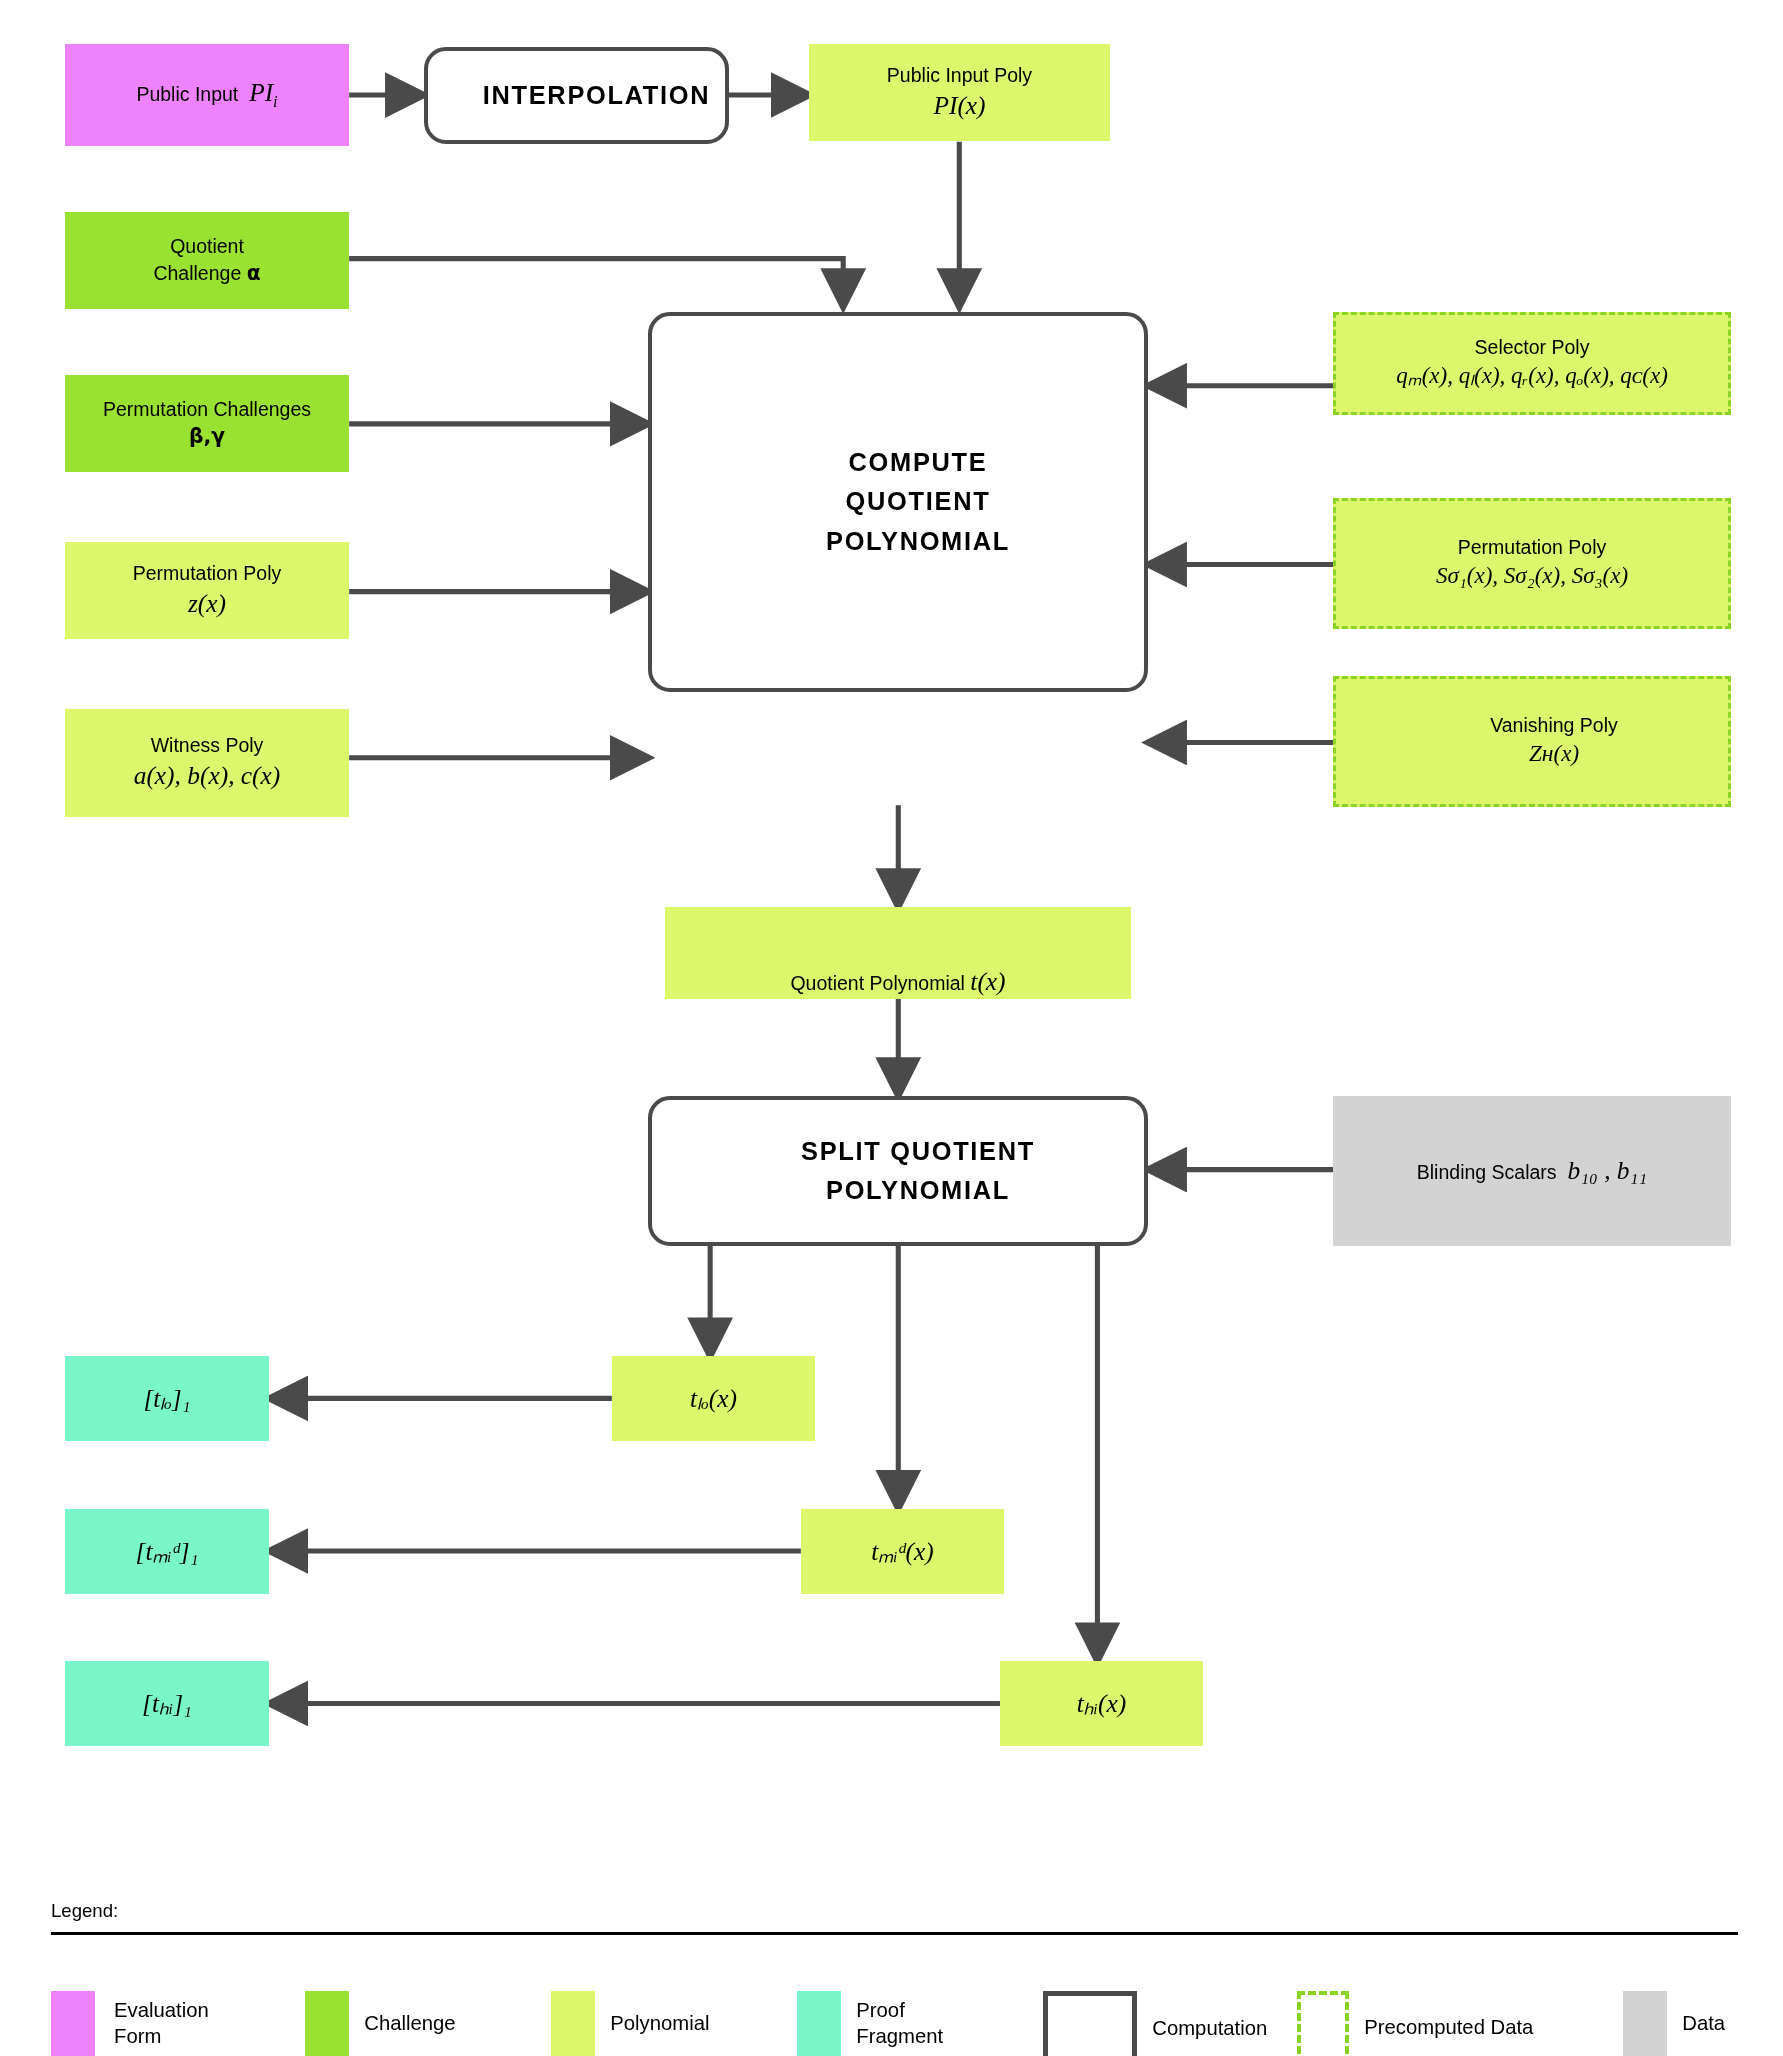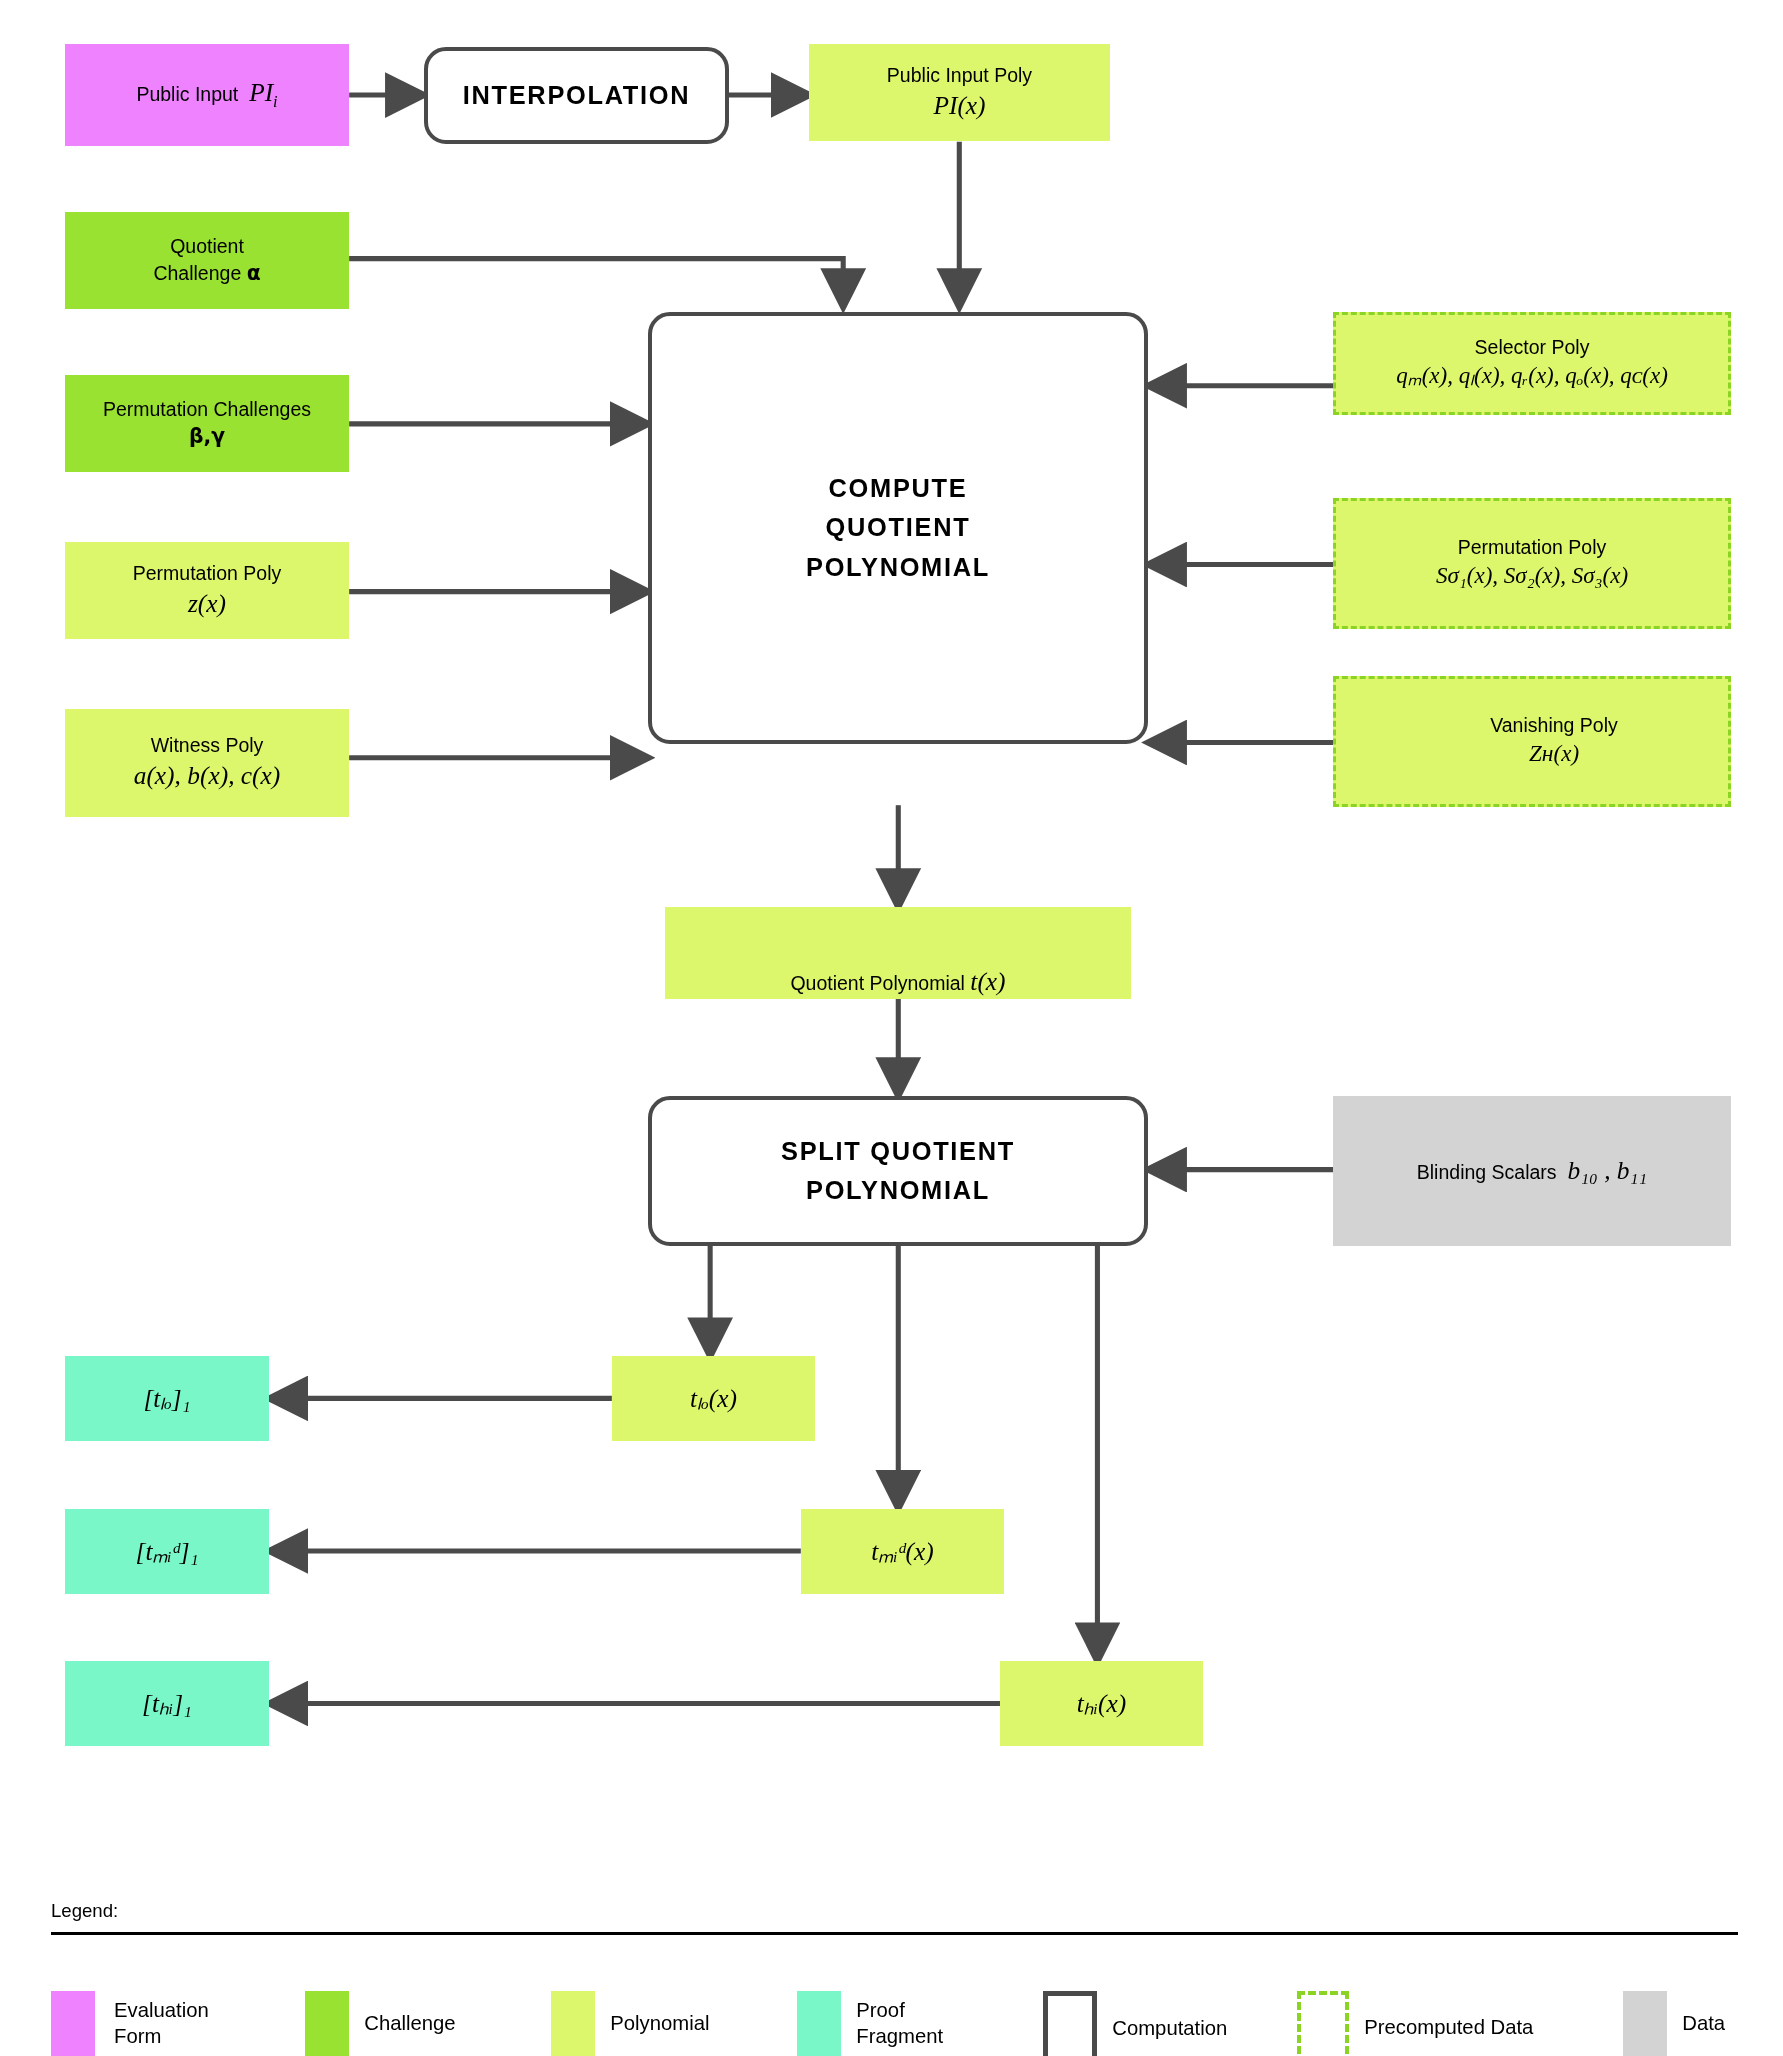--- a/index.html
+++ b/index.html
@@ -47,20 +47,21 @@
   .proof-frag  { background: #79f7c8; }
   .data-grey   { background: #d3d3d3; }
   .precomputed {
     background: #ddf76c;
     border: 3.4px dashed #8bd423;
   }
   .computation {
     background: #ffffff;
     border: 4.2px solid #4a4a4a;
     border-radius: 22px;
+    padding-left: 40px;
   }
 
   .label-sans {
     font-family: "Liberation Sans", sans-serif;
     font-size: 19.5px;
     font-weight: 400;
   }
   .math {
     font-family: "Liberation Serif", serif;
     font-style: italic;
@@ -215,21 +216,21 @@
   <div class="node poly" style="left:65px; top:542px; width:284px; height:97px;">
     <span class="label-sans l1">Permutation Poly</span>
     <span class="math l2">z(x)</span>
   </div>
 
   <div class="node poly" style="left:65px; top:709px; width:284px; height:108px;">
     <span class="label-sans l1">Witness Poly</span>
     <span class="math l2">a(x), b(x), c(x)</span>
   </div>
 
-  <div class="node computation" style="left:648px; top:312px; width:500px; height:432px;">
+  <div class="node computation" style="left:648px; top:312px; width:500px; height:380px;">
     <span class="comp-title l1">COMPUTE</span>
     <span class="comp-title l2">QUOTIENT</span>
     <span class="comp-title l2">POLYNOMIAL</span>
   </div>
 
   <div class="node precomputed" style="left:1333px; top:312px; width:398px; height:103px;">
     <span class="label-sans l1">Selector Poly</span>
     <span class="math-sm l2">qₘ(x), qₗ(x), qᵣ(x), qₒ(x), qᴄ(x)</span>
   </div>
 

